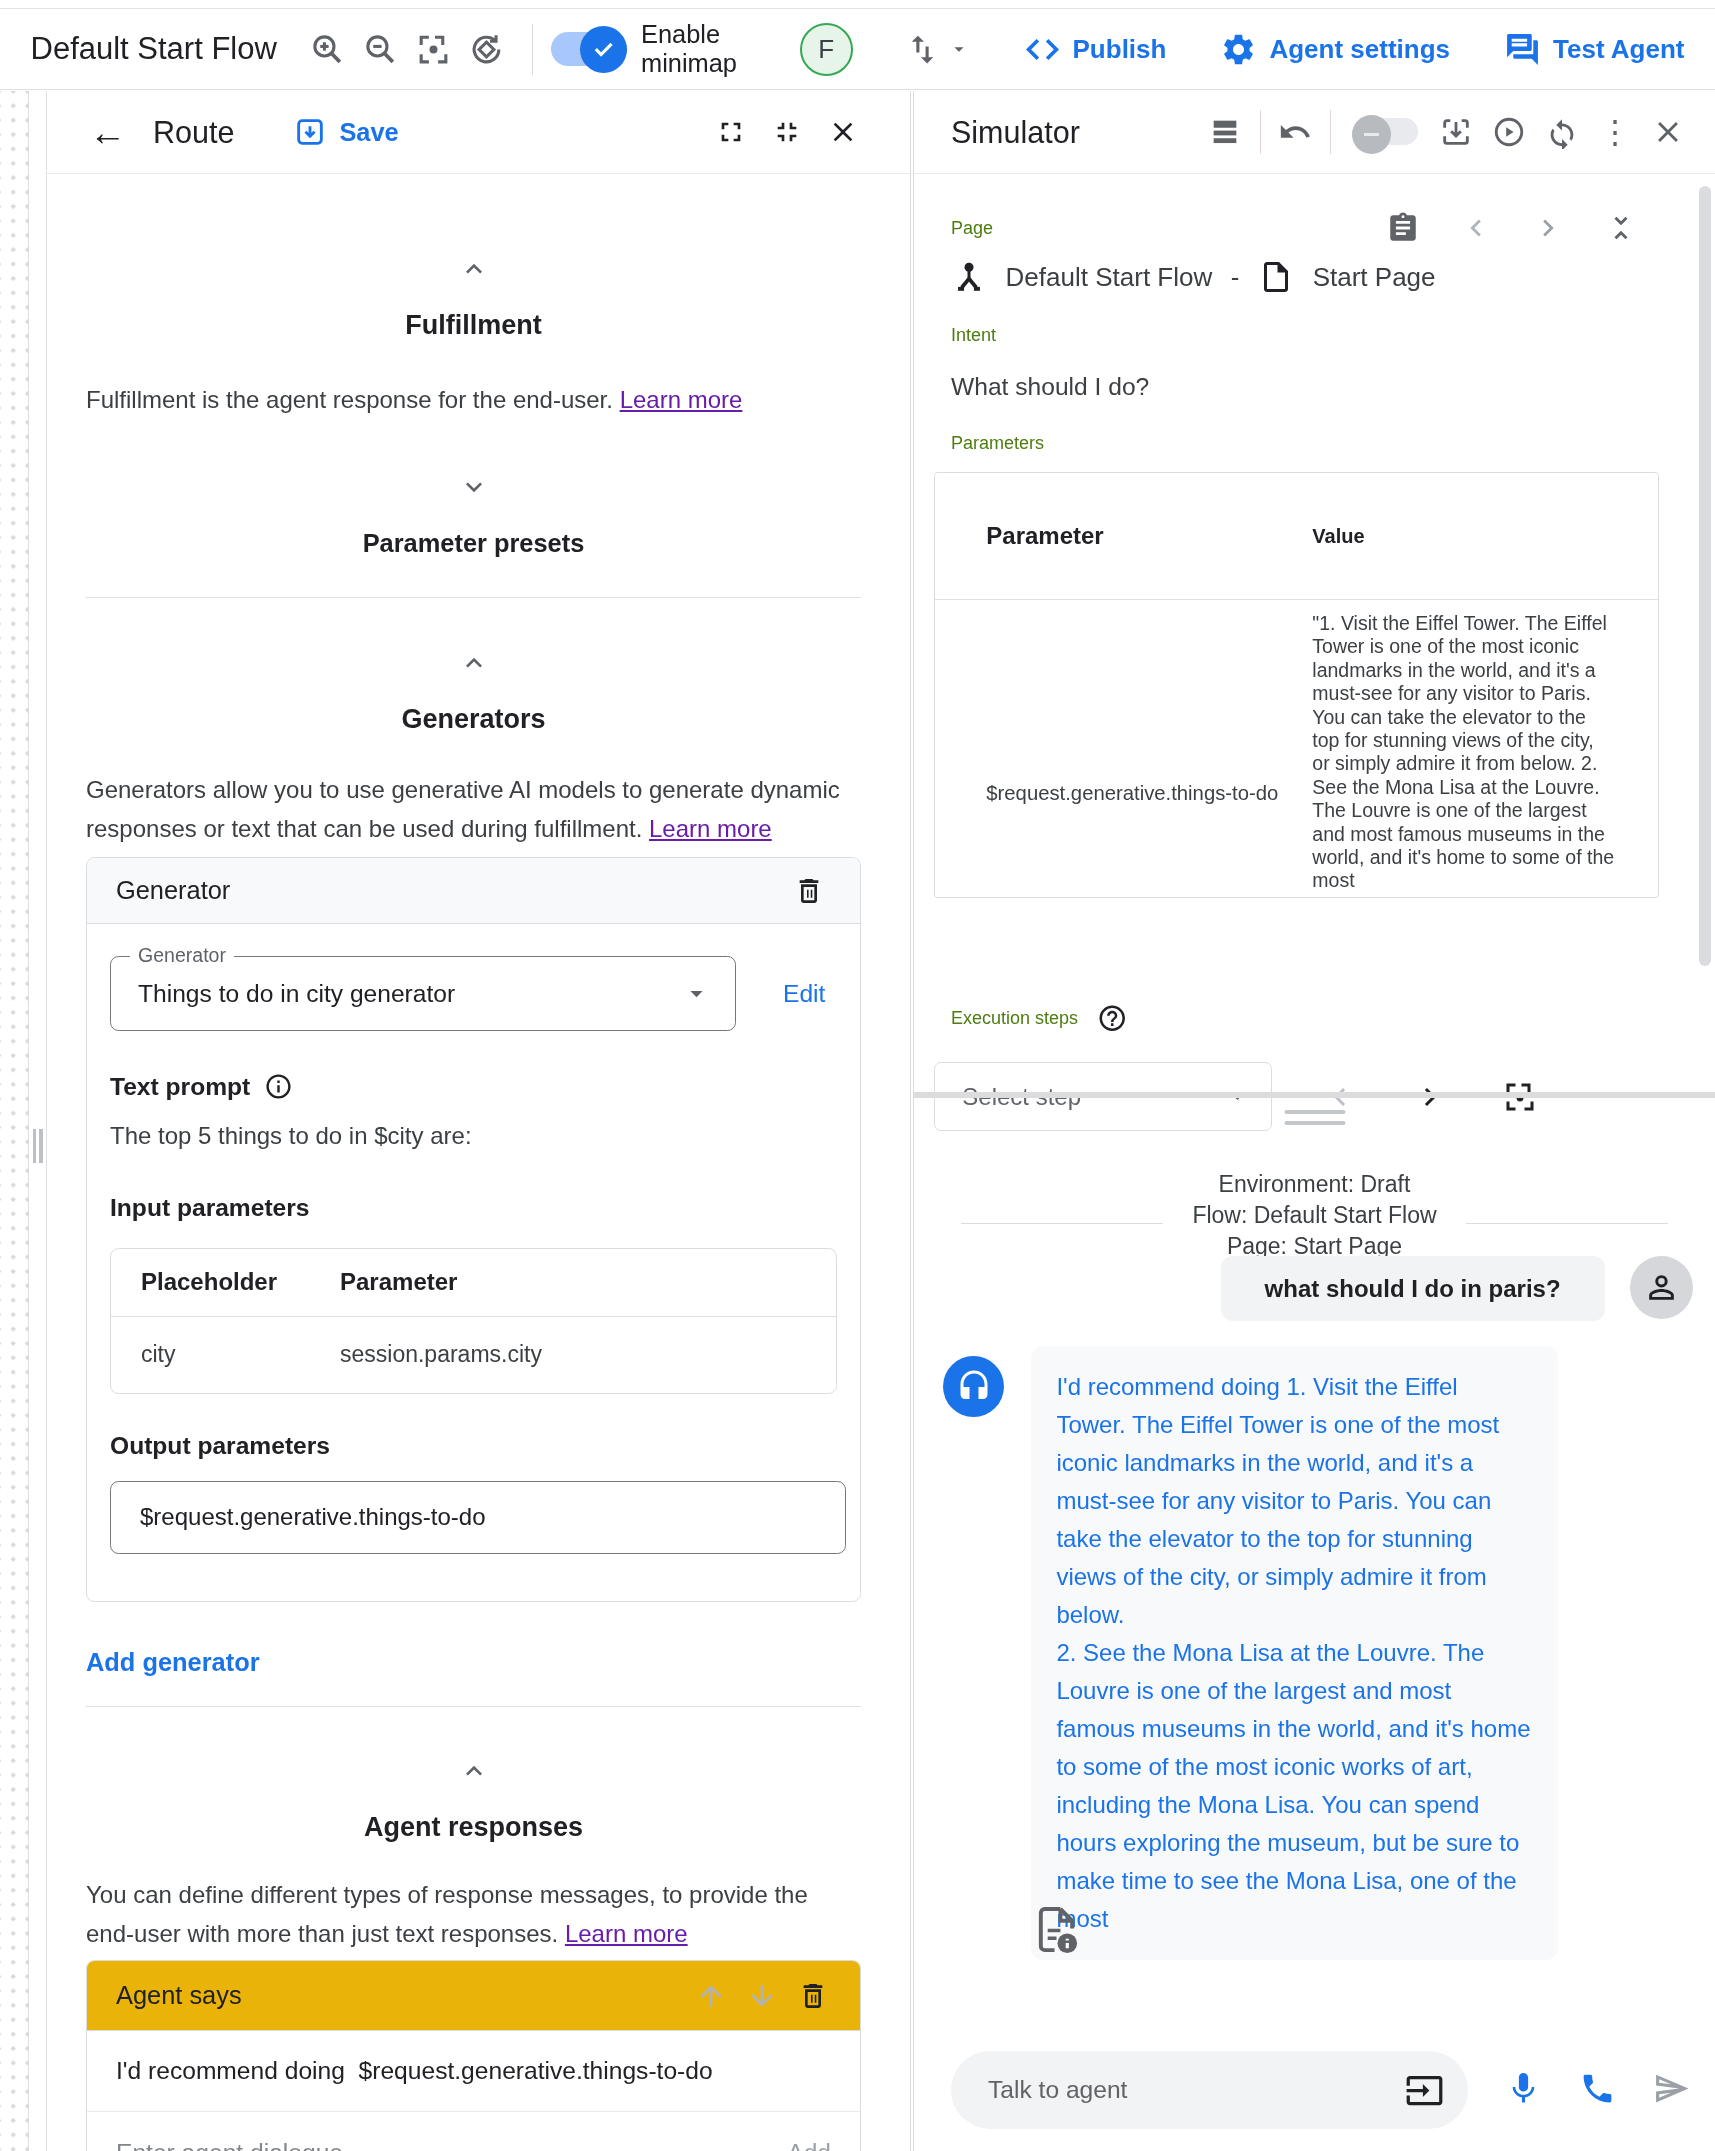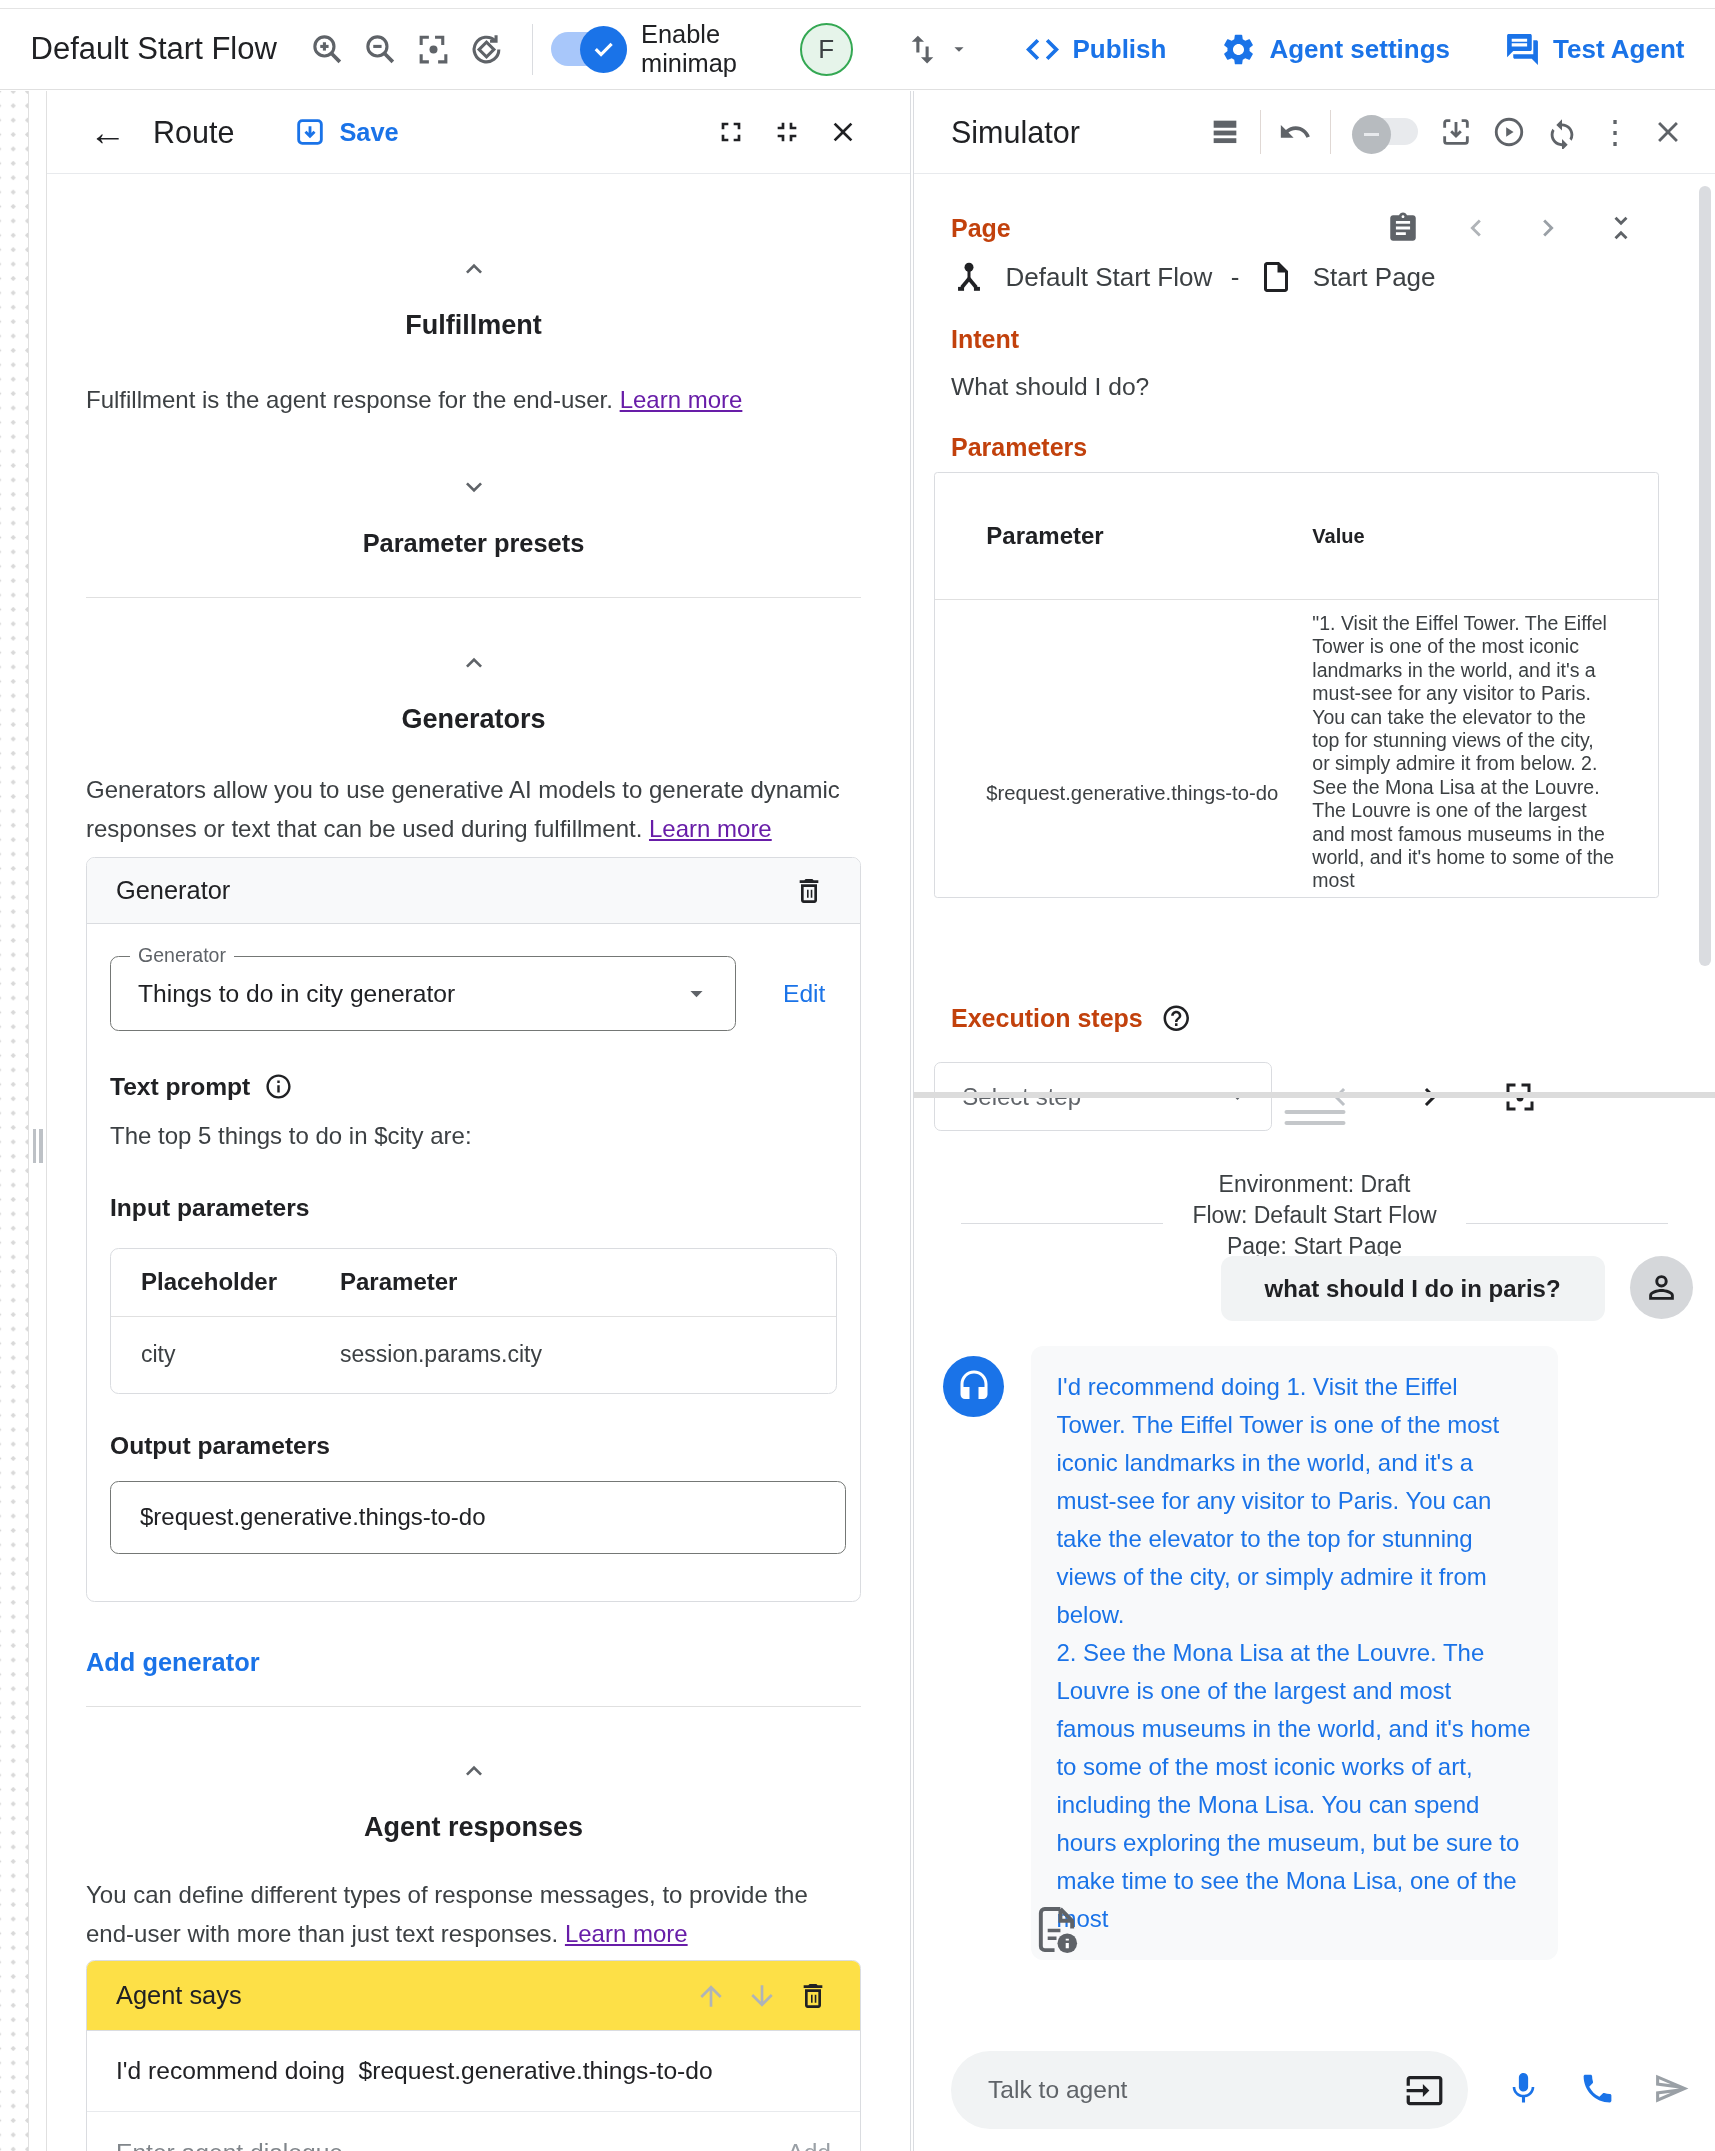--- a/index.html
+++ b/index.html
@@ -77,21 +77,21 @@
   .pt-col1 { width:199px; font-size:23px; }
   .pt-col2 { flex:1; font-size:23px; }
   .pt-head .pt-col1, .pt-head .pt-col2 { font-weight:700; color:#202124; font-size:24px; }
   .pt-row .pt-col1, .pt-row .pt-col2 { color:#3c4043; }
 
   .out-field { width:736px; height:73px; border:1.7px solid #747775; border-radius:8.5px; display:flex; align-items:center; padding:0 25.4px 0 29px; font-size:24px; color:#202124; background:#fff; }
 
   .blue-link { color:#1a73e8; font-size:25.4px; font-weight:700; cursor:pointer; display:inline-block; }
 
   .says-card { border:0.8px solid #dadce0; border-radius:8.5px; overflow:hidden; }
-  .says-header { height:70px; background:#fde047; border-bottom:0.8px solid #dadce0; display:flex; align-items:center; padding:0 22px 0 29px; }
+  .says-header { height:70px; background:#eab308; border-bottom:0.8px solid #dadce0; display:flex; align-items:center; padding:0 22px 0 29px; }
   .says-msg-row { min-height:81px; display:flex; align-items:center; padding:0 29px; border-bottom:0.8px solid #e8eaed; }
   .says-msg { font-size:24.6px; color:#202124; white-space:pre-wrap; }
   .says-input-row { height:82px; display:flex; align-items:center; padding:0 29px; }
   .says-placeholder { flex:1; font-size:24.6px; color:#80868b; }
   .add-btn { font-size:24.6px; color:#9aa0a6; font-weight:500; cursor:pointer;text-align:center; }
 
   
   .sim-panel { position:absolute; top:91px; left:913px; right:0; bottom:0; background:#fff; border-left:0.8px solid #dadce0; overflow:hidden; }
   .sim-header { height:83px; display:flex; align-items:center; padding:0 20.3px 0 37px; border-bottom:0.8px solid #e8eaed; }
   .sim-title { font-size:30.5px; color:#202124; margin-right:46px; }
@@ -102,21 +102,21 @@
   .mini-switch { position:relative; width:66px; height:34px; margin:0 12px; cursor:pointer; flex:none; }
   .mini-switch .track { position:absolute; top:3.4px; left:6.8px; width:59px; height:27px; border-radius:13.6px; background:#e8eaed; }
   .mini-switch .thumb { position:absolute; top:0; left:0; width:39px; height:39px; border-radius:50%; background:#b7bbbf; display:flex; align-items:center; justify-content:center; }
   .mini-switch .thumb i { display:block; width:15.3px; height:3.4px; background:#e8eaed; }
   .kebab { font-size:32px; color:#5f6368; line-height:1; }
 
   .sim-content { position:absolute; top:83px; left:0; right:0; height:918px; }
   .sim-scrollbar { position:absolute; top:12px; right:4.2px; width:12px; height:780px; background:#dadce0; border-radius:6.8px; }
 
   .page-row { position:absolute; top:30.5px; left:37px; right:71px; display:flex; align-items:center; }
-  .bold-label { font-size:25px; font-weight:700; color:#c2410c; }
+  .bold-label { font-size:18px; font-weight:400; color:#4d7c0f; }
   .pr-icons { margin-left:auto; display:flex; align-items:center; gap:25.4px; }
   .pr-icons .sh-icon { width:47px; height:47px; }
   .flow-row { position:absolute; top:85px; left:37px; display:flex; align-items:center; gap:18.6px; font-size:26px; color:#3c4043; }
   .flow-row svg { width:36px; height:36px; }
   .intent-label { position:absolute; top:151px; left:37px; }
   .intent-value { position:absolute; top:199px; left:37px; font-size:24.6px; color:#3c4043; }
   .params-label { position:absolute; top:259px; left:37px; }
 
   .sim-table { position:absolute; top:298px; left:20.3px; width:725px; height:426px; border:0.8px solid #dadce0; border-radius:3.4px; overflow:hidden; }
   .st-head { display:flex; height:127px; align-items:center; padding-left:51px; border-bottom:0.8px solid #e0e0e0; }

